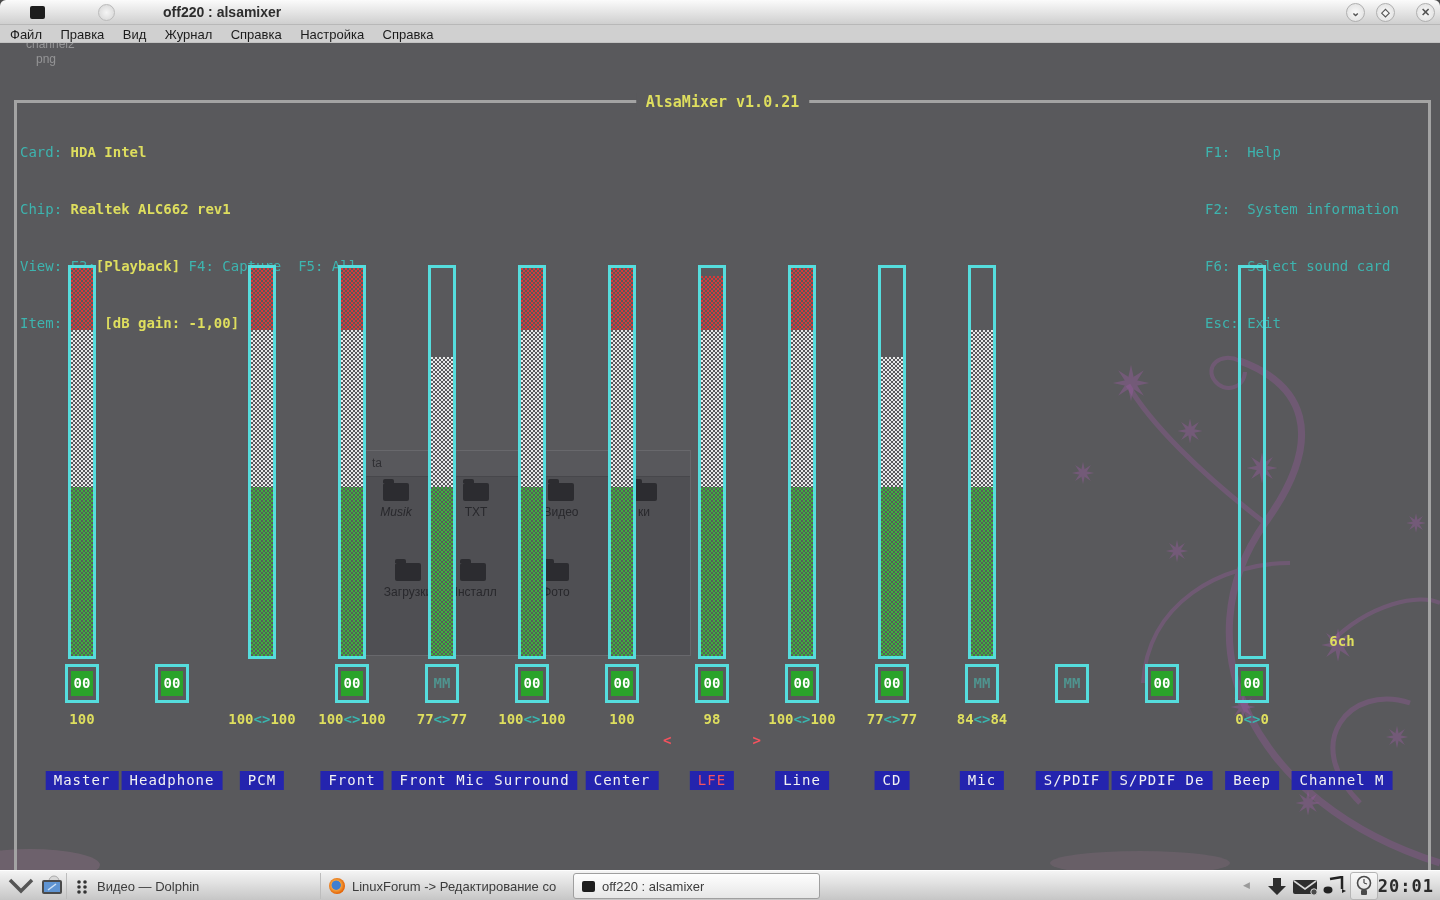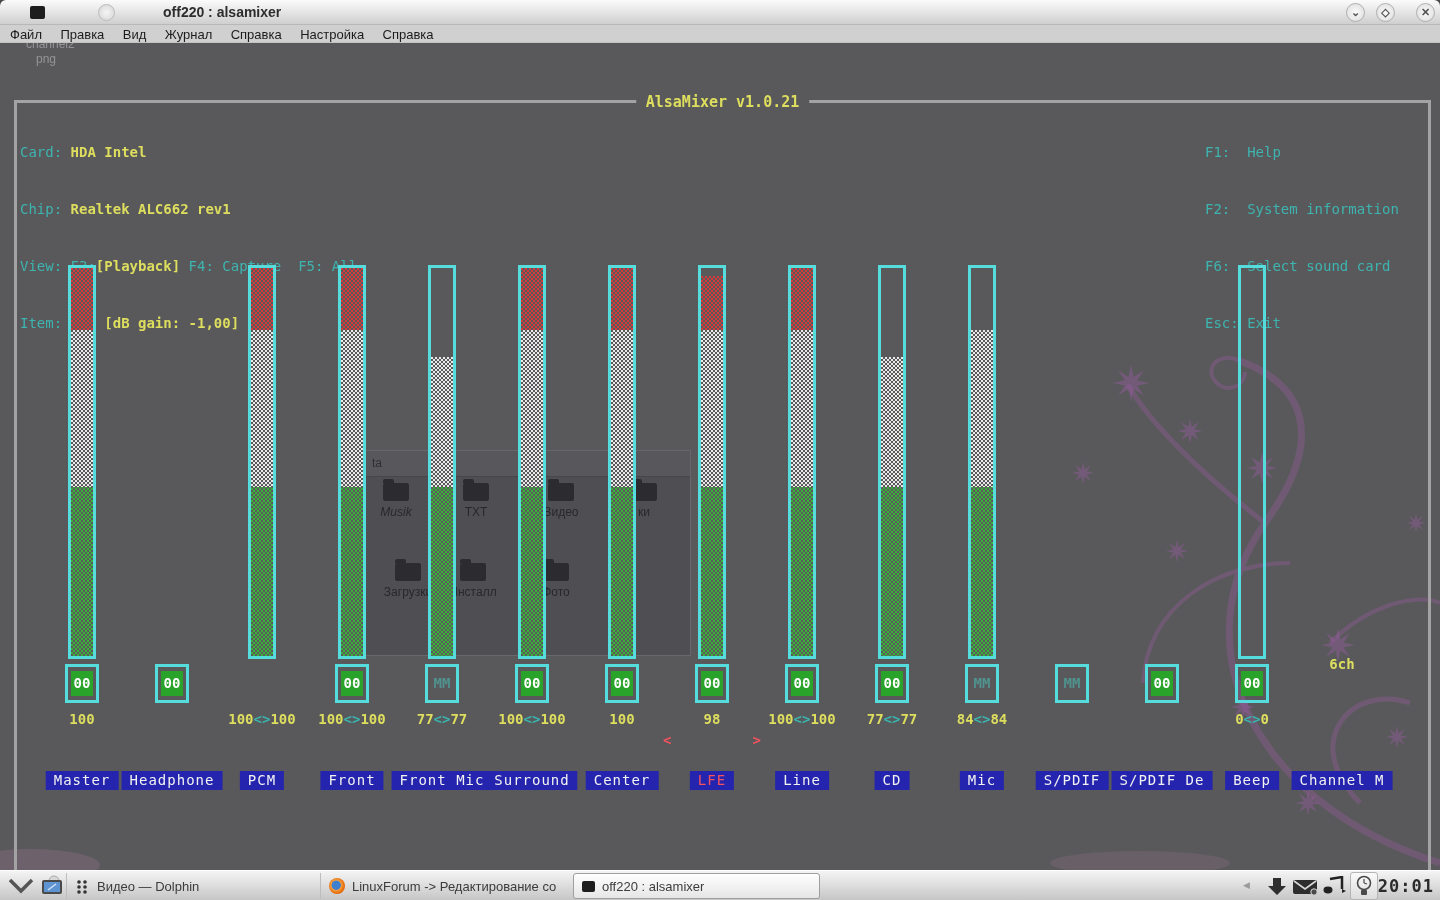--- a/index.html
+++ b/index.html
@@ -51,21 +51,21 @@
   .barfill{position:absolute;left:0;right:0;bottom:0;
     background:
       conic-gradient(#59595c 25%, rgba(0,0,0,0) 0 50%, #59595c 0 75%, rgba(0,0,0,0) 0) 0 0/4px 4px,
       linear-gradient(#d63a3a 0 62px,#e9e9e9 0 219px,#3cb43c 0) left bottom/100% 388px no-repeat;}
   .switchbox{position:absolute;left:50%;transform:translateX(-50%);top:621px;width:34px;height:39px;
     border:3px solid #55dddd;box-sizing:border-box;}
   .sw-on{position:absolute;left:3px;top:4px;width:22px;height:25px;background:#2aa32a;
     color:#fff;font-weight:bold;font-size:14px;line-height:25px;text-align:center;}
   .sw-mm{position:absolute;left:0;top:0;right:0;bottom:0;color:#4f948f;font-weight:bold;
     font-size:14px;line-height:33px;text-align:center;}
-  .modeval{position:absolute;left:50%;transform:translateX(-50%);top:613px;
+  .modeval{position:absolute;left:50%;transform:translateX(-50%);top:590px;
     color:#dede5e;font-weight:bold;font-size:14px;white-space:pre;}
   .chval{position:absolute;left:0;top:668px;width:90px;text-align:center;
     font-size:14px;font-weight:bold;white-space:pre;color:#dede5e;}
   .chval .sep{color:#3ab4ae;}
   .chlabel{position:absolute;left:50%;transform:translateX(-50%);top:688px;
     background:#2424ae;color:#f2f2f2;font-weight:normal;font-size:14px;line-height:19px;
     padding:0 8px;white-space:pre;letter-spacing:1px;margin-top:40px;}
   .chlabel.sel{color:#f5525e;}
   .sel-arrow{position:absolute;top:688px;color:#f5525e;font-weight:bold;font-size:14px;line-height:19px;}
   

